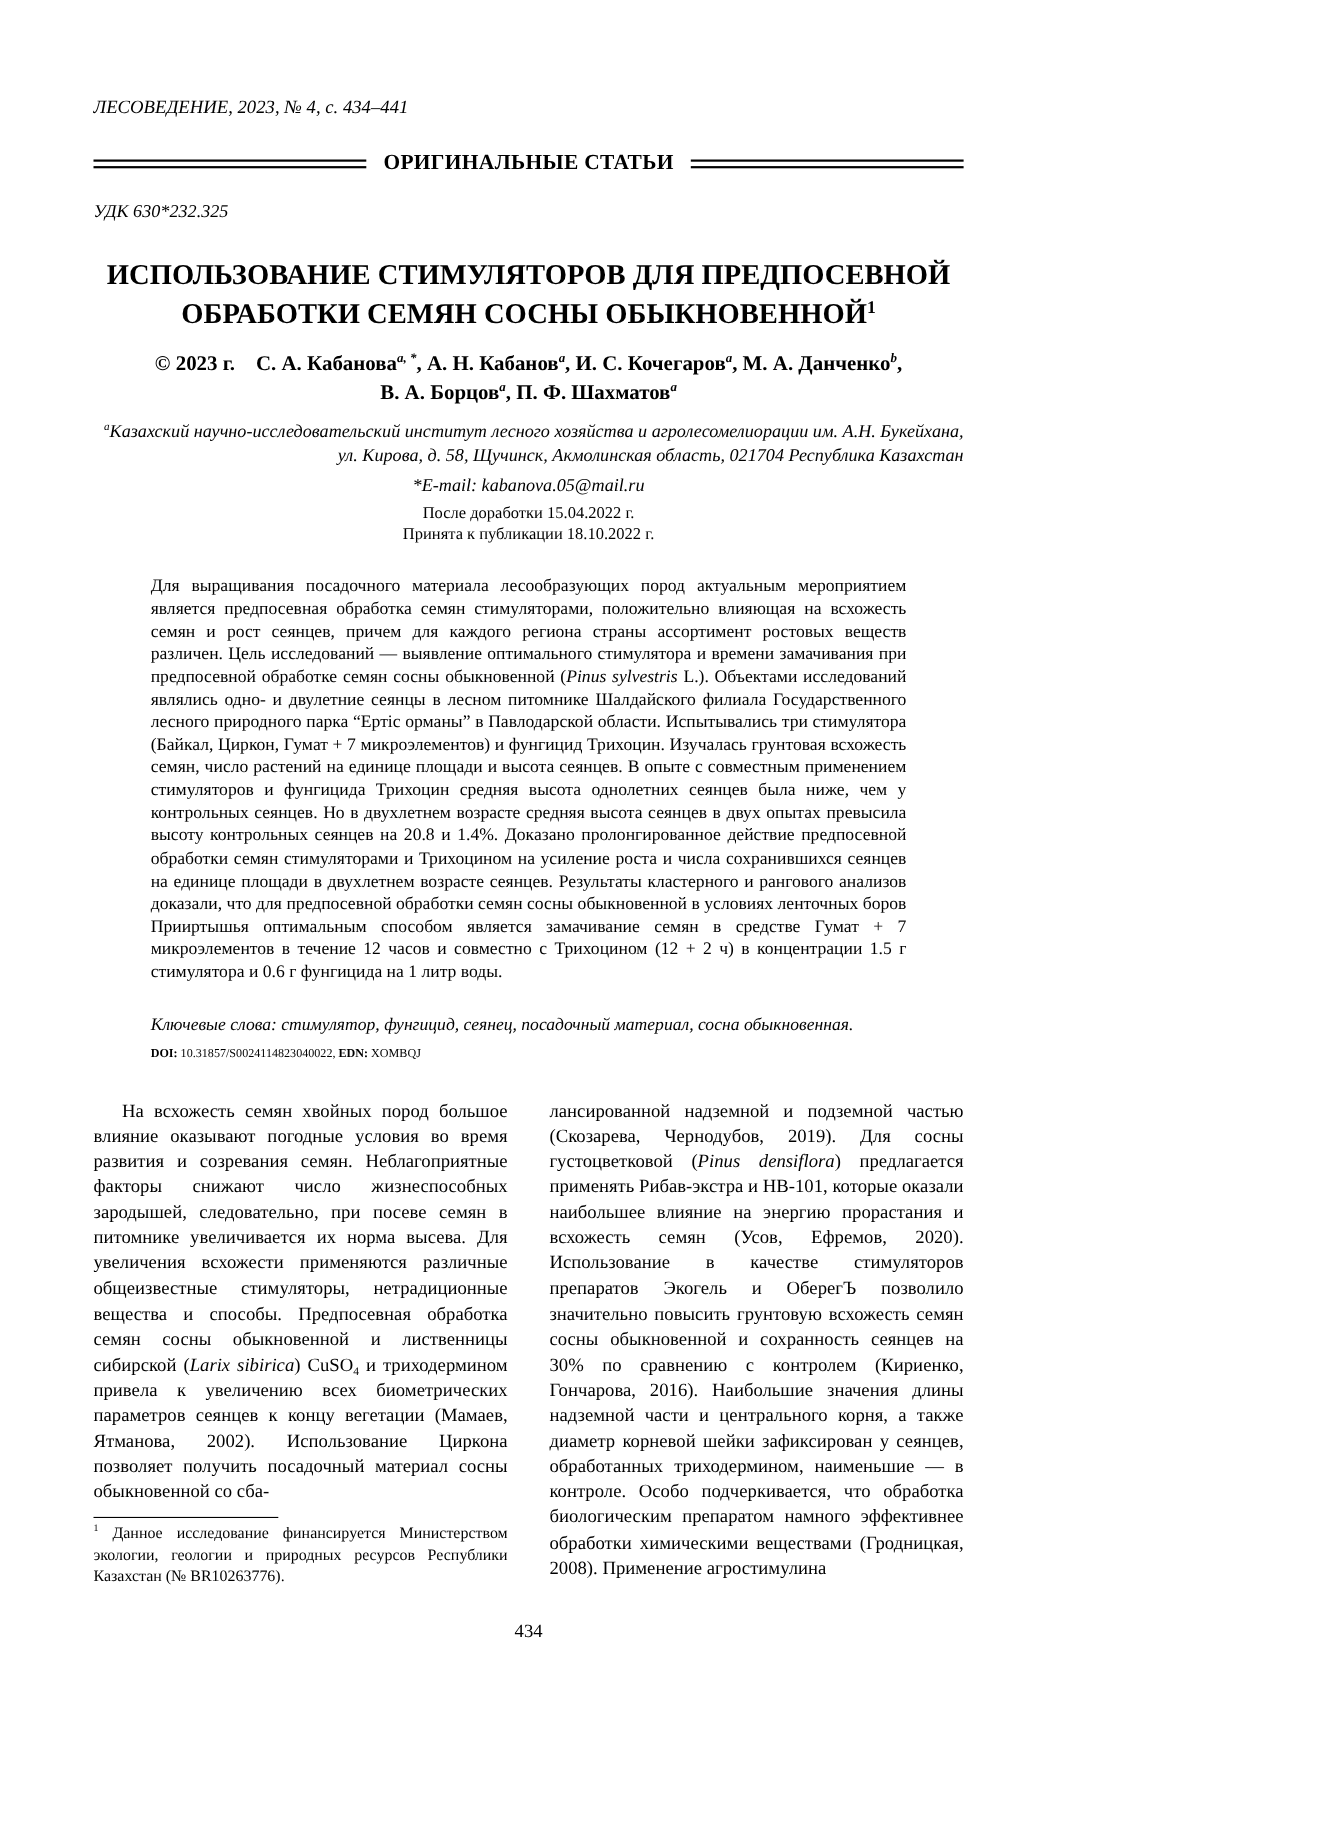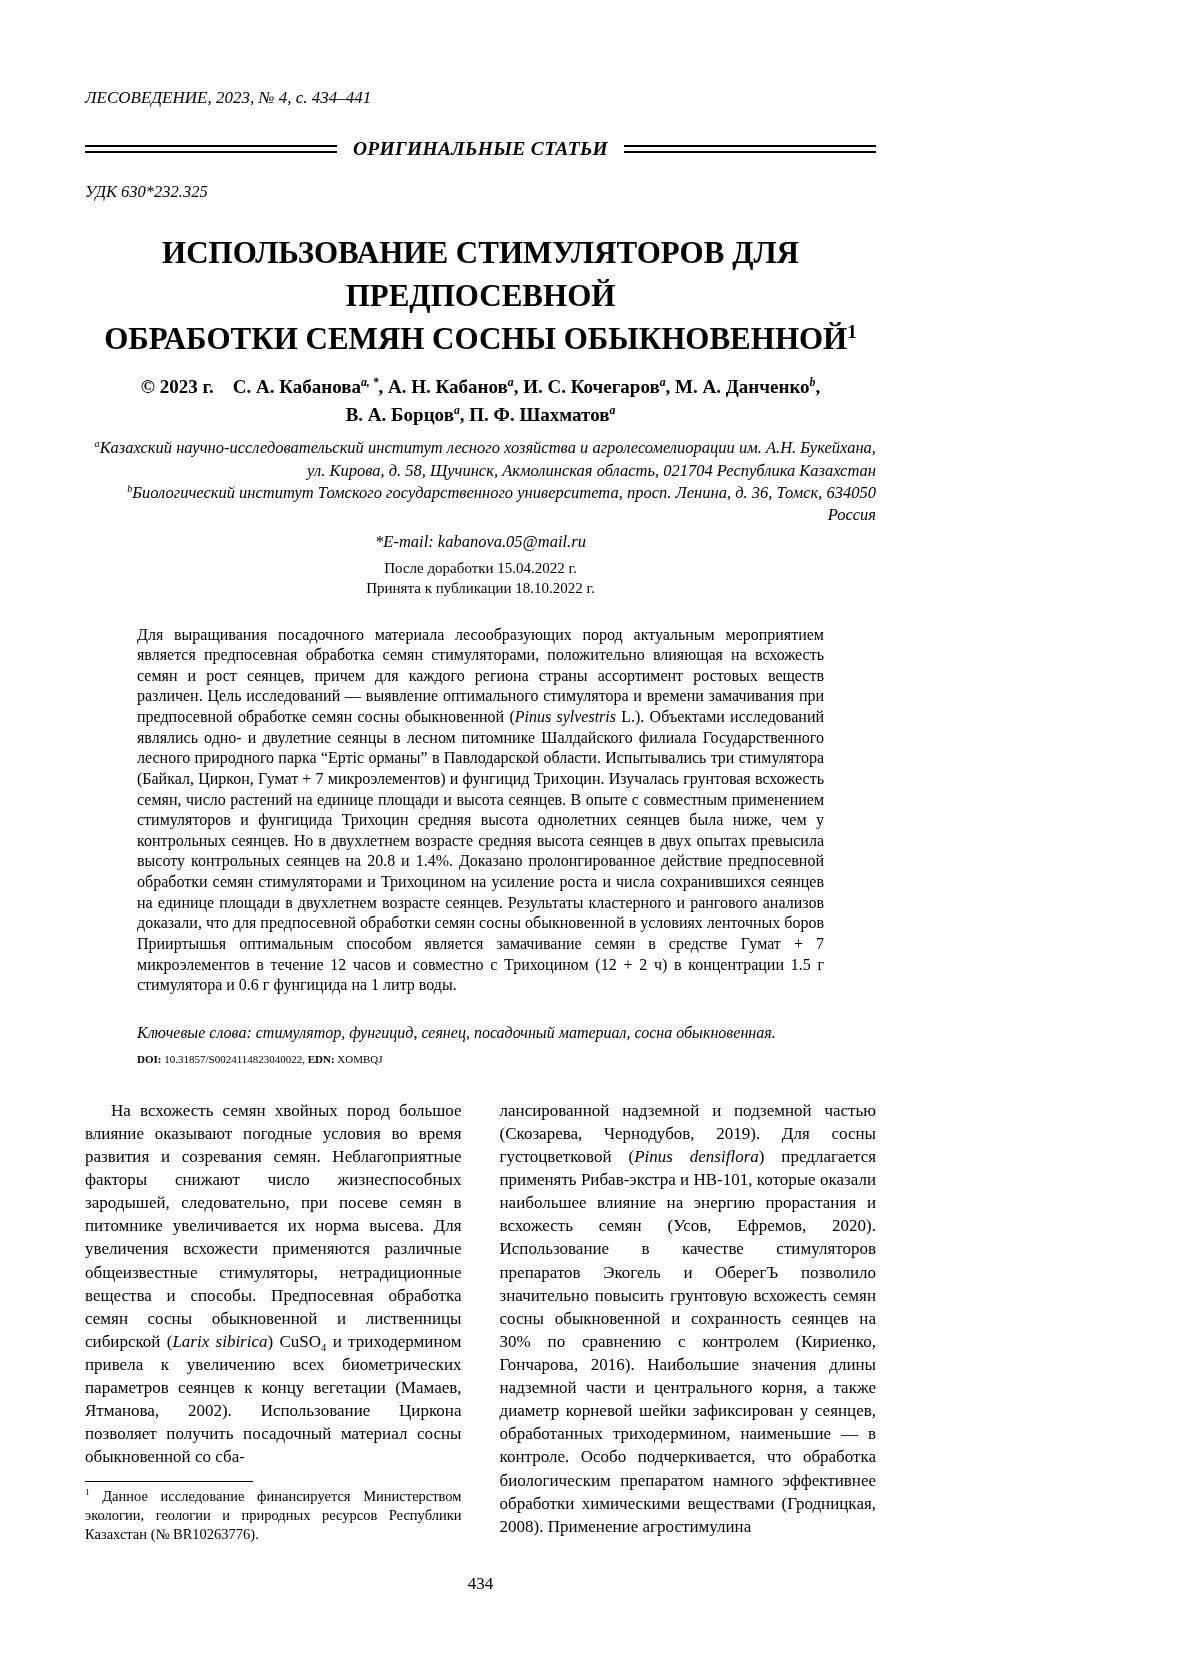--- a/index.html
+++ b/index.html
@@ -4,23 +4,23 @@
 <style>
   html,body{margin:0;padding:0;background:#ffffff;}
   .page{
     width:961px;min-height:1669px;box-sizing:border-box;background:#fff;color:#000;
     font-family:"Liberation Serif","DejaVu Serif",serif;
     padding:88px 85px 30px;
   }
   .journal-line{font-style:italic;font-size:17px;}
   .section-row{display:flex;align-items:center;gap:12px;margin:30px 0 22px;}
   .rule-double{flex:1;height:4px;border-top:2px solid #000;border-bottom:2px solid #000;}
-  .section-label{font-weight:bold;font-size:19.5px;letter-spacing:.3px;padding:0 4px;white-space:nowrap;font-style:italic;}
+  .section-label{font-weight:bold;font-size:19.5px;letter-spacing:.3px;padding:0 4px;white-space:nowrap;}
   .udk{font-style:italic;font-size:16.5px;margin:0 0 30px;}
-  .title{margin:0;text-align:center;font-size:31px;font-weight:bold;line-height:1.38;}
+  .title{margin:0;text-align:center;font-size:26px;font-weight:bold;line-height:1.38;}
   .authors{margin-top:13px;text-align:center;font-weight:bold;font-size:19px;line-height:1.45;}
   .affiliations{margin-top:9px;text-align:right;font-size:16.5px;line-height:1.35;}
   .email{margin-top:6px;text-align:center;font-style:italic;font-size:16.5px;}
   .dates{margin-top:7px;text-align:center;font-size:15px;line-height:1.27;}
   .abstract{margin:27px 52px 0;text-align:justify;font-size:16px;line-height:1.29;}
   .keywords{margin:28px 52px 0;font-size:16px;}
   .doi{margin:11px 52px 0;font-size:11px;}
   .columns{display:flex;gap:38px;margin-top:34px;}
   .col{flex:1;min-width:0;text-align:justify;font-size:17px;line-height:1.36;}
   .col p{margin:0;}
@@ -51,21 +51,20 @@
     <span><span>ОБРАБОТКИ СЕМЯН СОСНЫ ОБЫКНОВЕННОЙ</span><sup>1</sup></span>
   </h1>
 
   <div class="authors">
     <div><span>© 2023 г.&nbsp;&nbsp;&nbsp; С. А. Кабанова</span><sup style="font-style: italic;">a, *</sup><span>, А. Н. Кабанов</span><sup style="font-style: italic;">a</sup><span>, И. С. Кочегаров</span><sup style="font-style: italic;">a</sup><span>, М. А. Данченко</span><sup style="font-style: italic;">b</sup><span>,</span></div>
     <div><span>В. А. Борцов</span><sup style="font-style: italic;">a</sup><span>, П. Ф. Шахматов</span><sup style="font-style: italic;">a</sup></div>
   </div>
 
   <div class="affiliations">
     <div><sup style="font-style: italic;">a</sup><span style="font-style: italic;">Казахский научно-исследовательский институт лесного хозяйства и агролесомелиорации им. А.Н. Букейхана, ул. Кирова, д. 58, Щучинск, Акмолинская область, 021704 Республика Казахстан</span></div>
-    <div><sup style="font-style: italic;">b</sup><span style="font-style: italic;">Биологический институт Томского государственного университета, просп. Ленина, д. 36, Томск, 634050 Россия</span></div>
   </div>
 
   <div class="email">*E-mail: kabanova.05@mail.ru</div>
 
   <div class="dates">
     <div>После доработки 15.04.2022 г.</div>
     <div>Принята к публикации 18.10.2022 г.</div>
   </div>
 
   <p class="abstract"><span>Для выращивания посадочного материала лесообразующих пород актуальным мероприятием является предпосевная обработка семян стимуляторами, положительно влияющая на всхожесть семян и рост сеянцев, причем для каждого региона страны ассортимент ростовых веществ различен. Цель исследований — выявление оптимального стимулятора и времени замачивания при предпосевной обработке семян сосны обыкновенной (</span><span style="font-style: italic;">Pinus sylvestris</span><span> L.). Объектами исследований являлись одно- и двулетние сеянцы в лесном питомнике Шалдайского филиала Государственного лесного природного парка “Ертіс орманы” в Павлодарской области. Испытывались три стимулятора (Байкал, Циркон, Гумат + 7 микроэлементов) и фунгицид Трихоцин. Изучалась грунтовая всхожесть семян, число растений на единице площади и высота сеянцев. В опыте с совместным применением стимуляторов и фунгицида Трихоцин средняя высота однолетних сеянцев была ниже, чем у контрольных сеянцев. Но в двухлетнем возрасте средняя высота сеянцев в двух опытах превысила высоту контрольных сеянцев на 20.8 и 1.4%. Доказано пролонгированное действие предпосевной обработки семян стимуляторами и Трихоцином на усиление роста и числа сохранившихся сеянцев на единице площади в двухлетнем возрасте сеянцев. Результаты кластерного и рангового анализов доказали, что для предпосевной обработки семян сосны обыкновенной в условиях ленточных боров Прииртышья оптимальным способом является замачивание семян в средстве Гумат + 7 микроэлементов в течение 12 часов и совместно с Трихоцином (12 + 2 ч) в концентрации 1.5 г стимулятора и 0.6 г фунгицида на 1 литр воды.</span></p>

